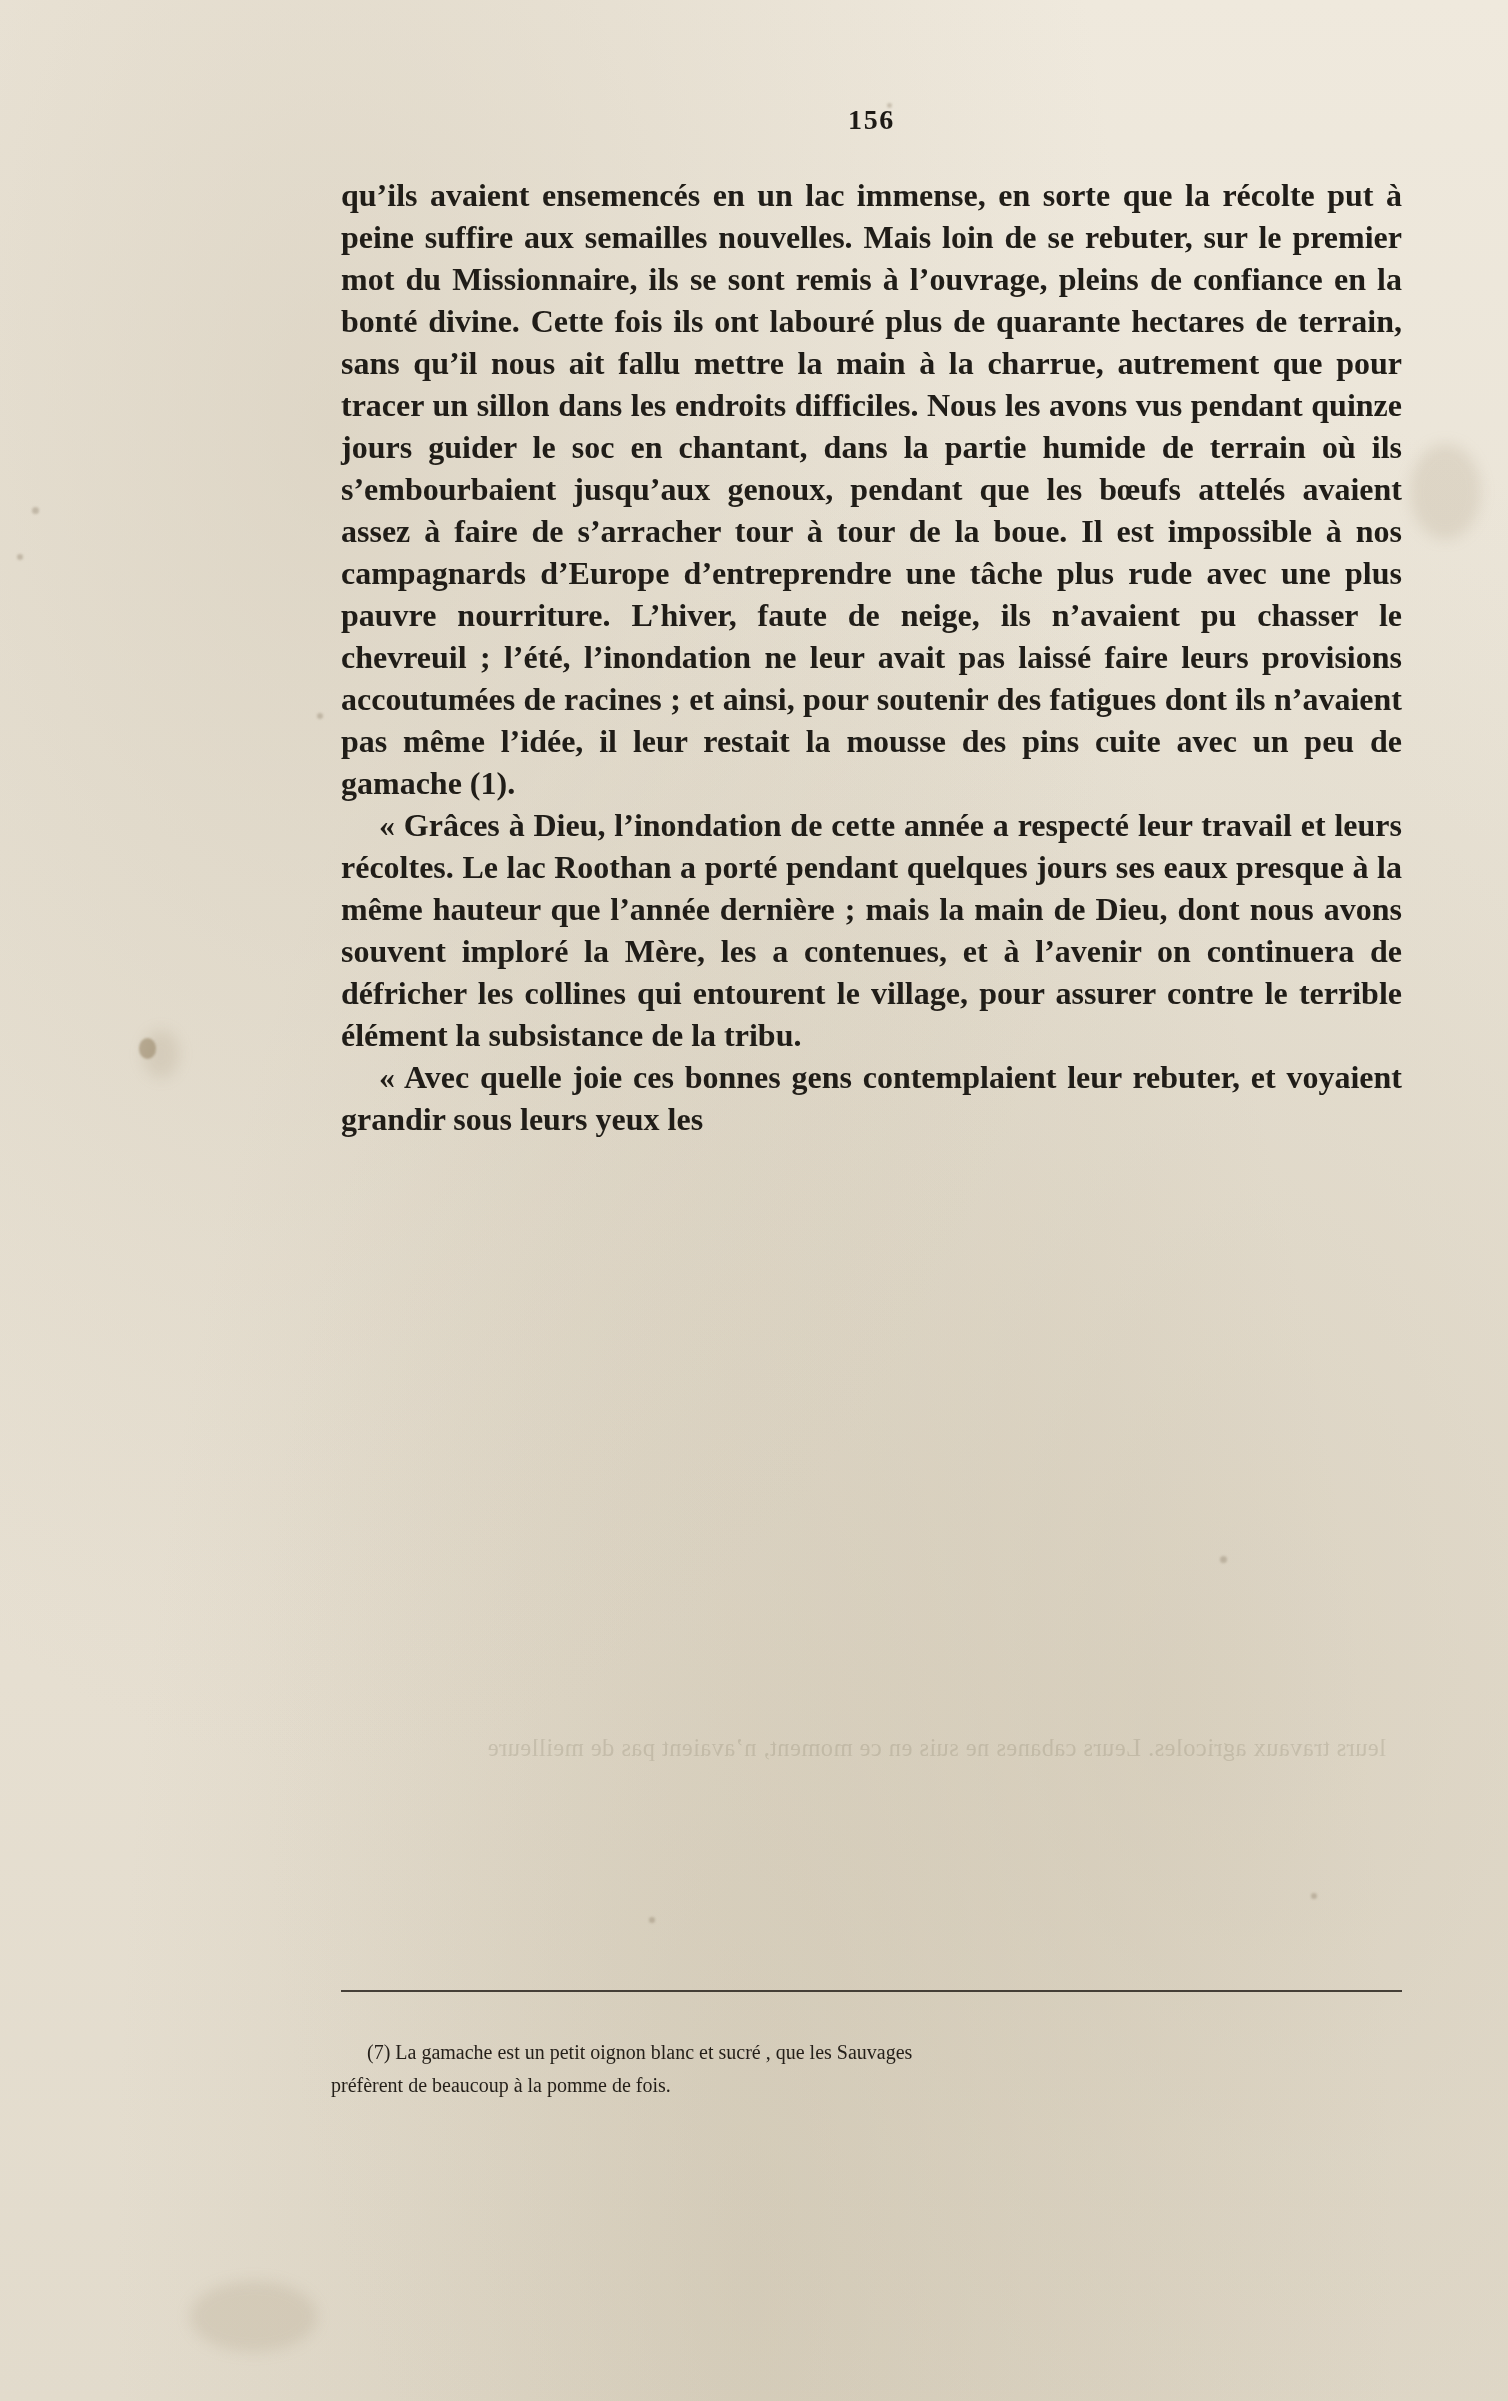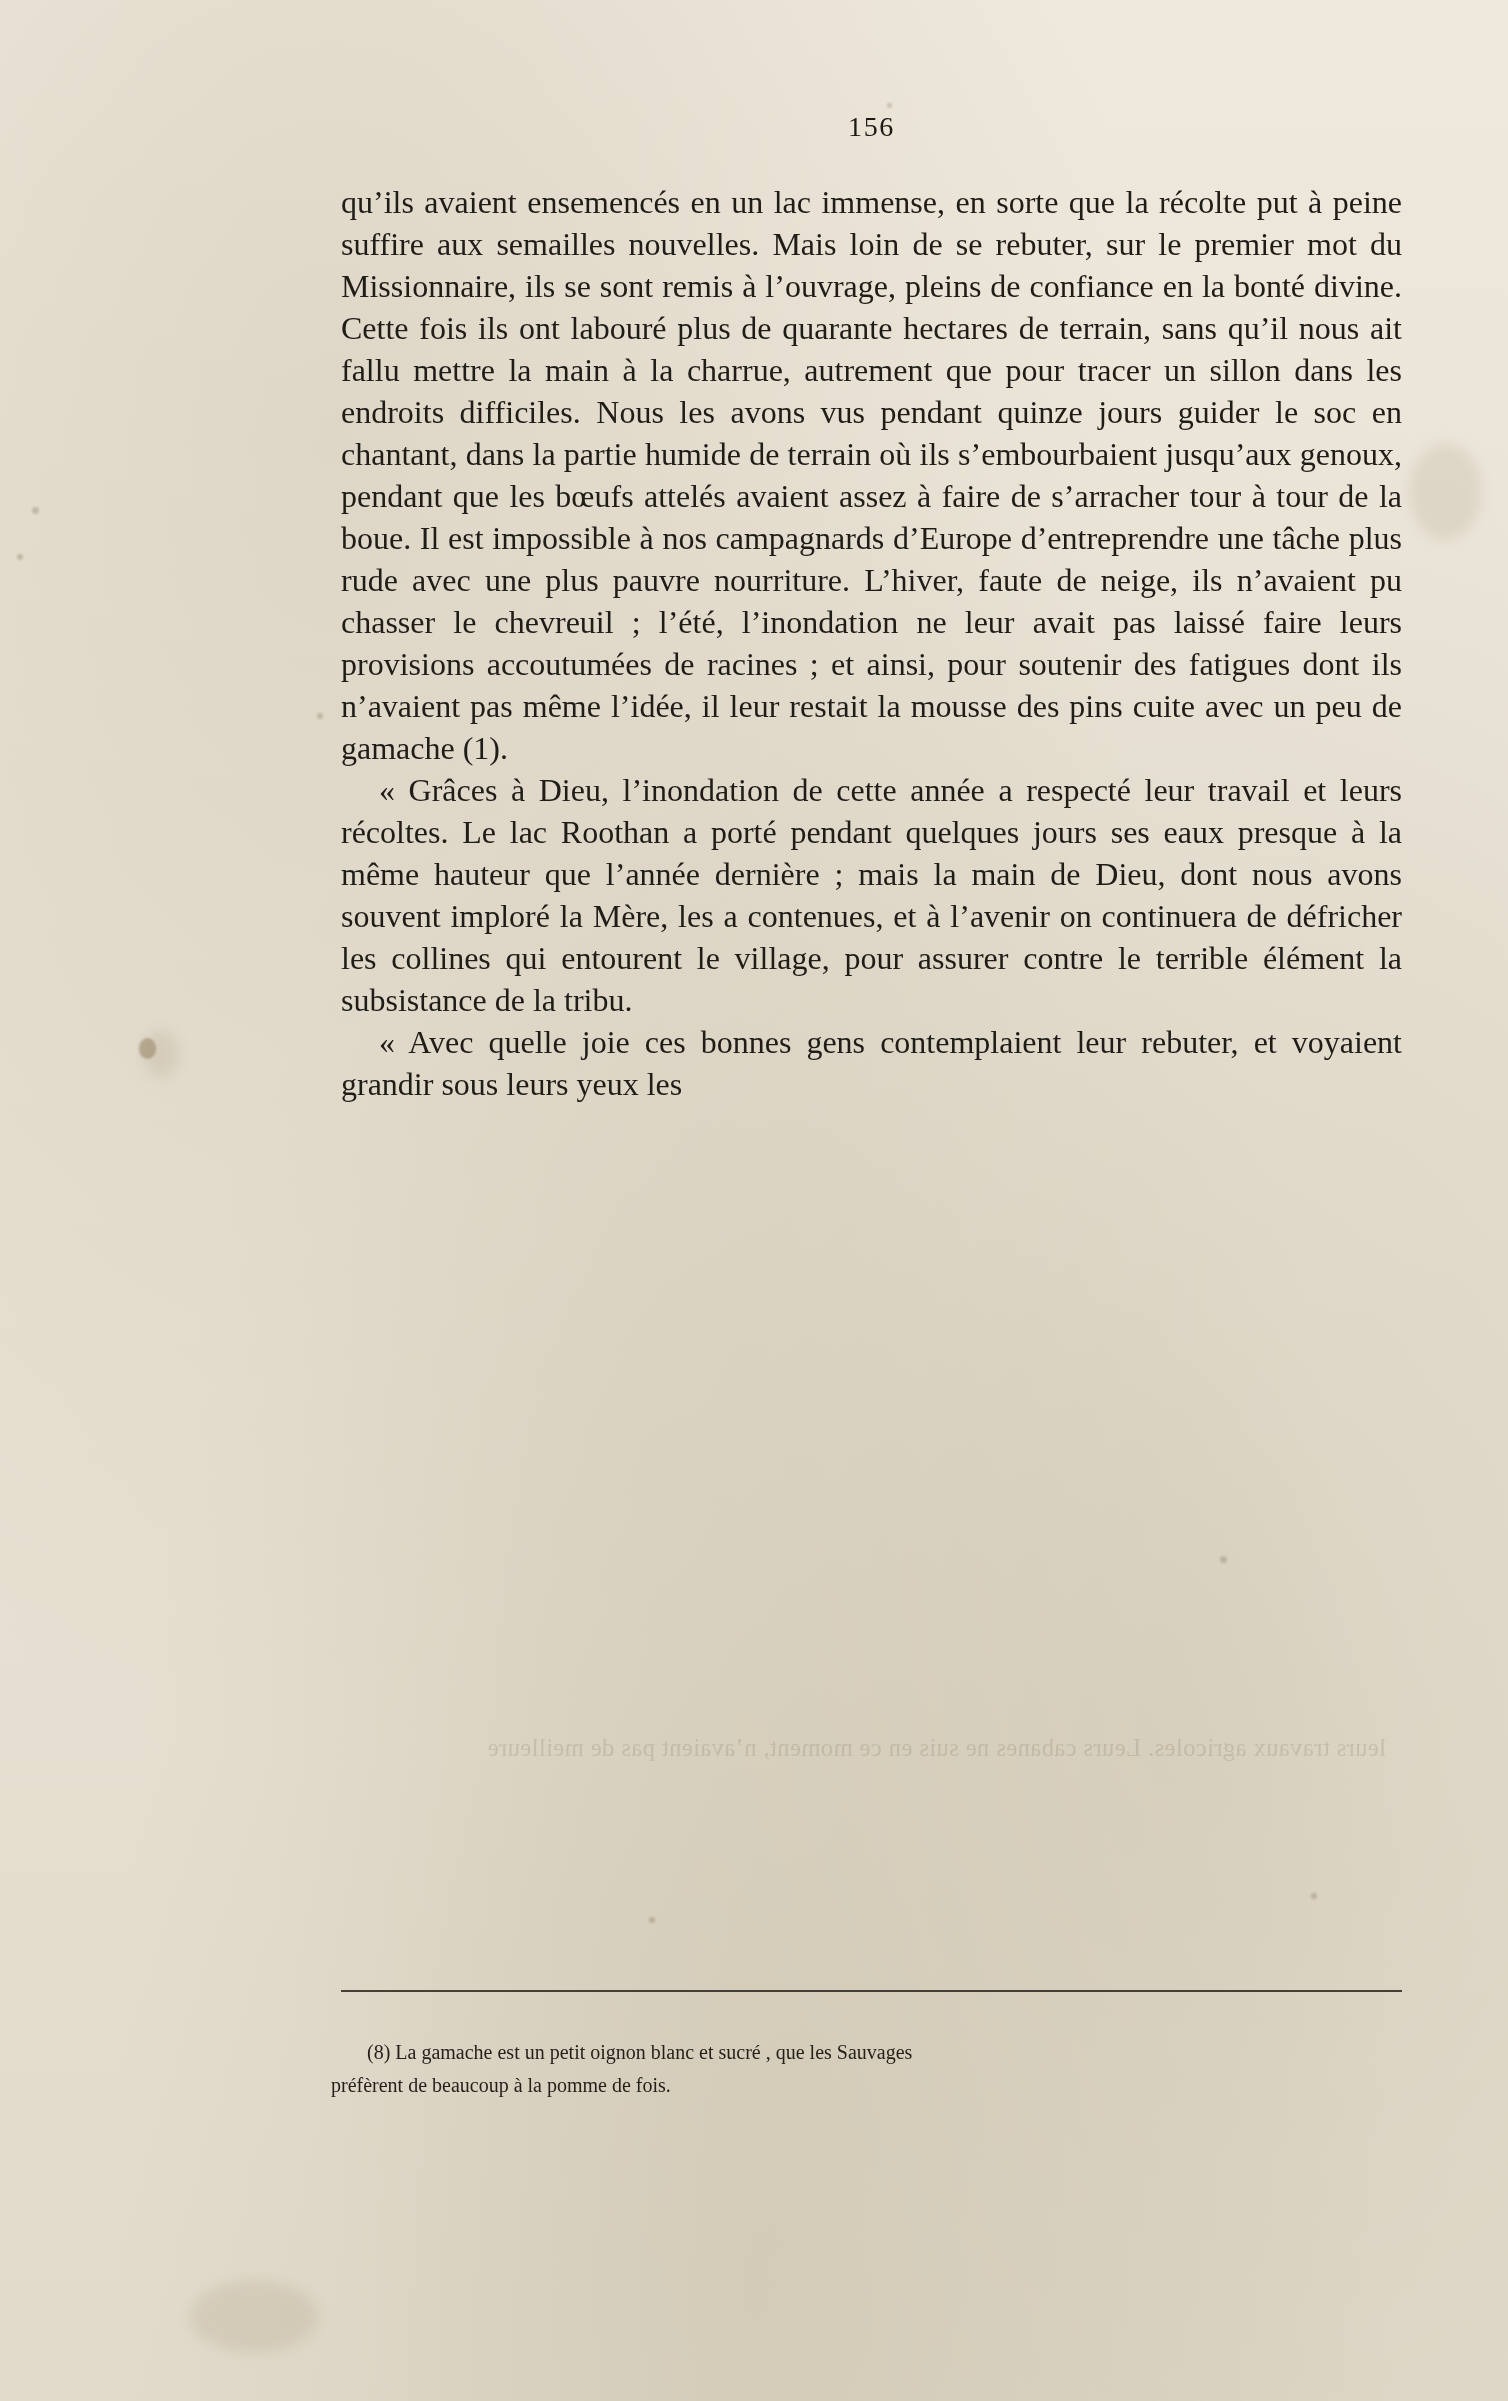--- a/index.html
+++ b/index.html
@@ -34,22 +34,23 @@
   .blotch {
     position: absolute;
     border-radius: 50%;
     background: rgba(150,132,100,0.16);
     filter: blur(7.1px);
     pointer-events: none;
   }
   .content {
     position: absolute;
     left: 341px;
-    top: 111px;
+    top: 104px;
     width: 1061px;
+    font-weight: bold;
   }
   .folio {
     text-align: center;
     font-size: 28px;
     letter-spacing: 1.6px;
     color: #1d1a16;
     margin-bottom: 38px;
     font-family: "Liberation Serif", serif;
   }
   .body-text {
@@ -130,18 +131,18 @@
     <div class="body-text">
       <p>qu’ils avaient ensemencés en un lac immense, en sorte que la récolte put à peine suffire aux semailles nouvelles. Mais loin de se rebuter, sur le premier mot du Missionnaire, ils se sont remis à l’ouvrage, pleins de confiance en la bonté divine. Cette fois ils ont labouré plus de quarante hectares de terrain, sans qu’il nous ait fallu mettre la main à la charrue, autrement que pour tracer un sillon dans les endroits difficiles. Nous les avons vus pendant quinze jours guider le soc en chantant, dans la partie humide de terrain où ils s’embourbaient jusqu’aux genoux, pendant que les bœufs attelés avaient assez à faire de s’arracher tour à tour de la boue. Il est impossible à nos campagnards d’Europe d’entreprendre une tâche plus rude avec une plus pauvre nourriture. L’hiver, faute de neige, ils n’avaient pu chasser le chevreuil ; l’été, l’inondation ne leur avait pas laissé faire leurs provisions accoutumées de racines ; et ainsi, pour soutenir des fatigues dont ils n’avaient pas même l’idée, il leur restait la mousse des pins cuite avec un peu de gamache (1).</p>
       <p class="indent">« Grâces à Dieu, l’inondation de cette année a respecté leur travail et leurs récoltes. Le lac Roothan a porté pendant quelques jours ses eaux presque à la même hauteur que l’année dernière ; mais la main de Dieu, dont nous avons souvent imploré la Mère, les a contenues, et à l’avenir on continuera de défricher les collines qui entourent le village, pour assurer contre le terrible élément la subsistance de la tribu.</p>
       <p class="indent">« Avec quelle joie ces bonnes gens contemplaient leur rebuter, et voyaient grandir sous leurs yeux les</p>
     </div>
   </div>
 
   <div class="rule"></div>
 
   <div class="footnote">
-    <p class="first">(8) La gamache est un petit oignon blanc et sucré , que les Sauvages</p>
+    <p class="first">(7) La gamache est un petit oignon blanc et sucré , que les Sauvages</p>
     <p>préfèrent de beaucoup à la pomme de fois.</p>
   </div>
 
 </div>
 
 
 </body></html>

